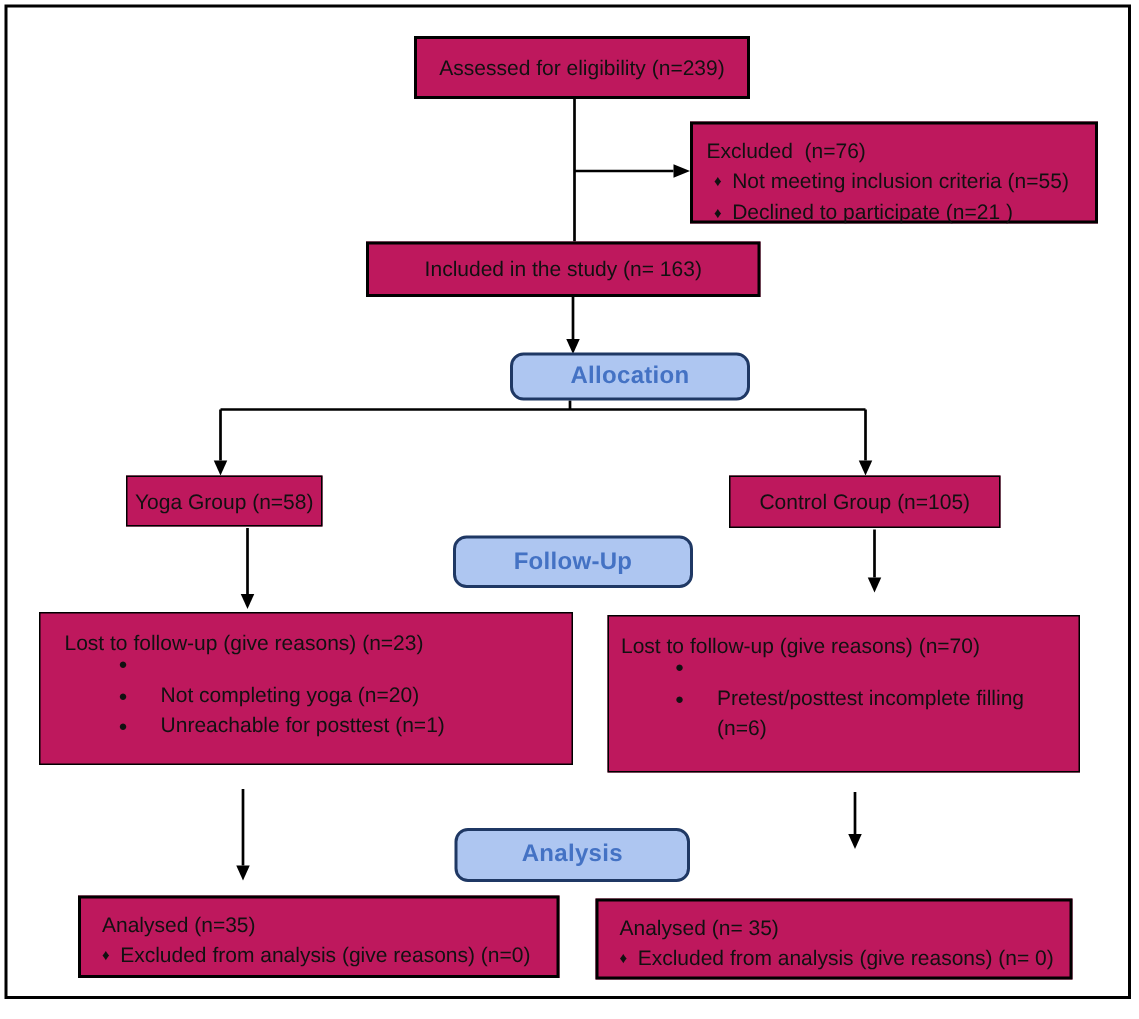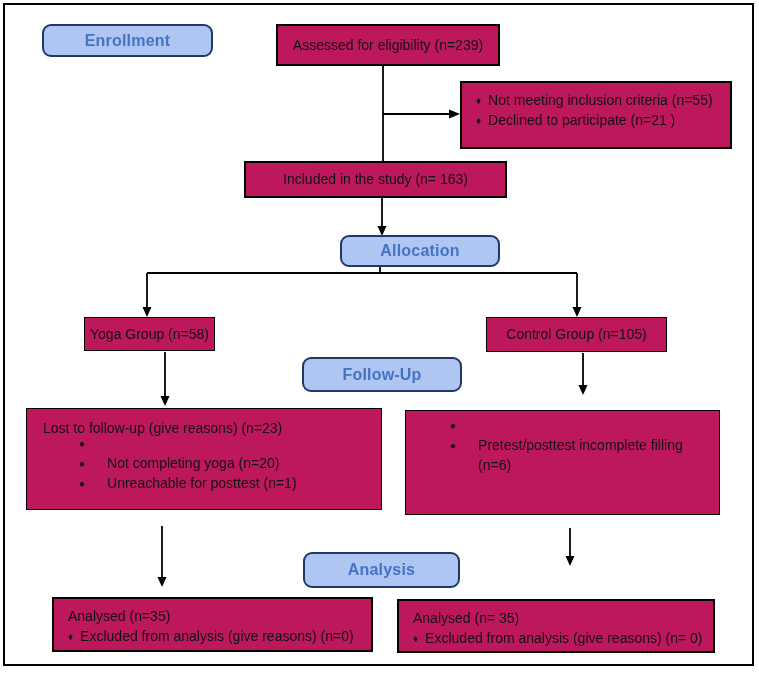--- a/index.html
+++ b/index.html
@@ -106,41 +106,39 @@
       <polygon points="377.5,226 386.5,226 382,236"></polygon>
       <polygon points="142.5,307 151.5,307 147,317"></polygon>
       <polygon points="572.5,307 581.5,307 577,317"></polygon>
       <polygon points="160.5,396 169.5,396 165,406"></polygon>
       <polygon points="578.5,385 587.5,385 583,395"></polygon>
       <polygon points="157.5,577 166.5,577 162,587"></polygon>
       <polygon points="565.5,556 574.5,556 570,566"></polygon>
     </g>
   </svg>
 
-  <div class="stage" style="left:42px;top:24px;width:171px;height:33px;">
-    <span>Enrollment</span>
-  </div>
 
   <div class="stage" style="left:300px;top:235px;width:160px;height:32px;margin-left:40px;">
     <span>Allocation</span>
   </div>
 
   <div class="stage" style="left:303px;top:552px;width:157px;height:36px;">
     <span>Analysis</span>
   </div>
 
   <div class="stage" style="left:302px;top:357px;width:160px;height:35px;">
     <span>Follow-Up</span>
   </div>
 
   <div class="box center" style="left:276px;top:24px;width:224px;height:42px;">
     <span>Assessed for eligibility (n=239)</span>
   </div>
 
   <div class="box pad-box-sm diamond-list" style="left:460px;top:81px;width:272px;height:68px;">
+    <span class="title">Excluded  (n=76)</span>
     <div class="bullet-row">
       <span class="bullet-glyph">♦</span>
       <span class="btxt">Not meeting inclusion criteria (n=55)</span>
     </div>
     <div class="bullet-row">
       <span class="bullet-glyph">♦</span>
       <span class="btxt">Declined to participate (n=21 )</span>
     </div>
   </div>
 
@@ -165,20 +163,21 @@
       <span class="bullet-glyph">●</span>
       <span class="btxt">Not completing yoga (n=20)</span>
     </div>
     <div class="bullet-row">
       <span class="bullet-glyph">●</span>
       <span class="btxt">Unreachable for posttest (n=1)</span>
     </div>
   </div>
 
   <div class="box pad-box round-list" style="left:405px;top:410px;width:315px;height:105px;border-width:1.5px;">
+    <span class="title">Lost to follow-up (give reasons) (n=70)</span>
     <div class="bullet-row">
       <span class="bullet-glyph">●</span>
     </div>
     <div class="bullet-row">
       <span class="bullet-glyph">●</span>
       <span class="btxt" style="max-width:235px;">Pretest/posttest incomplete filling (n=6)</span>
     </div>
   </div>
 
   <div class="box pad-box-sm diamond-list" style="left:52px;top:597px;width:321px;height:55px;">

